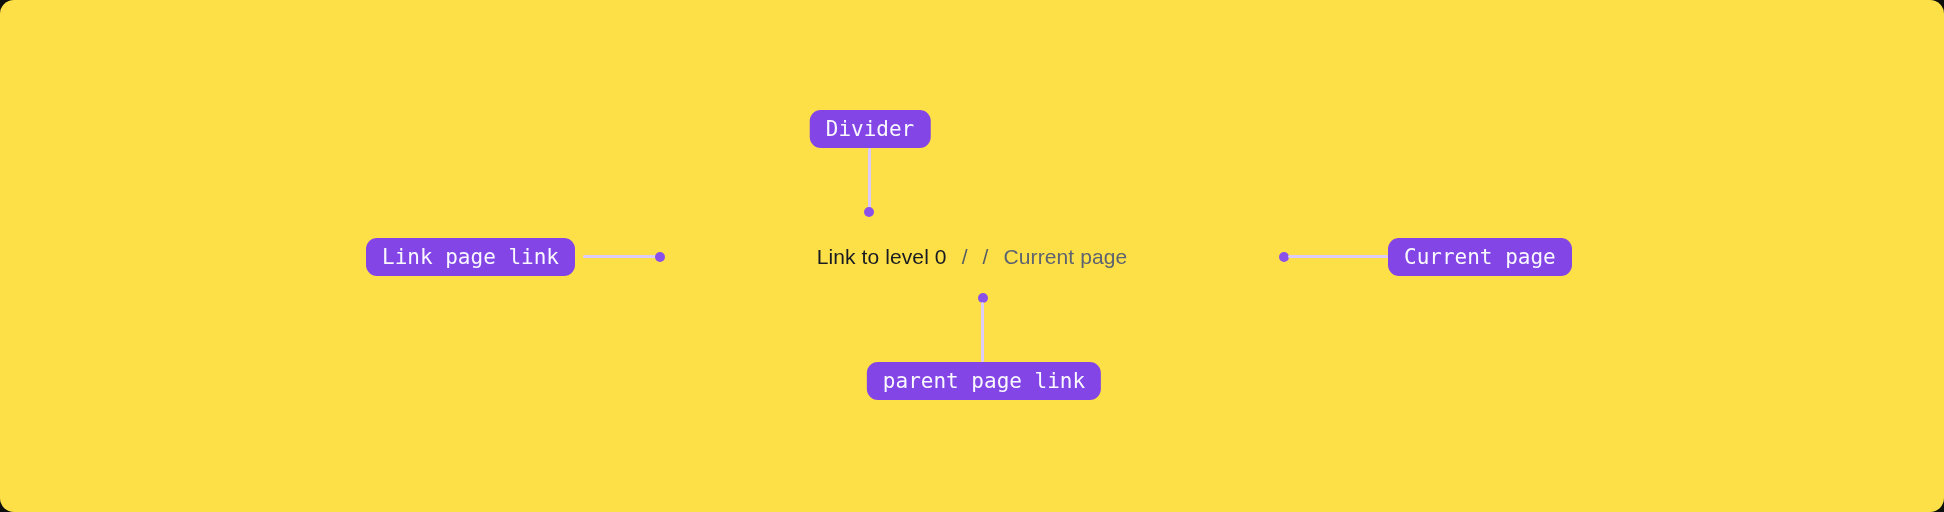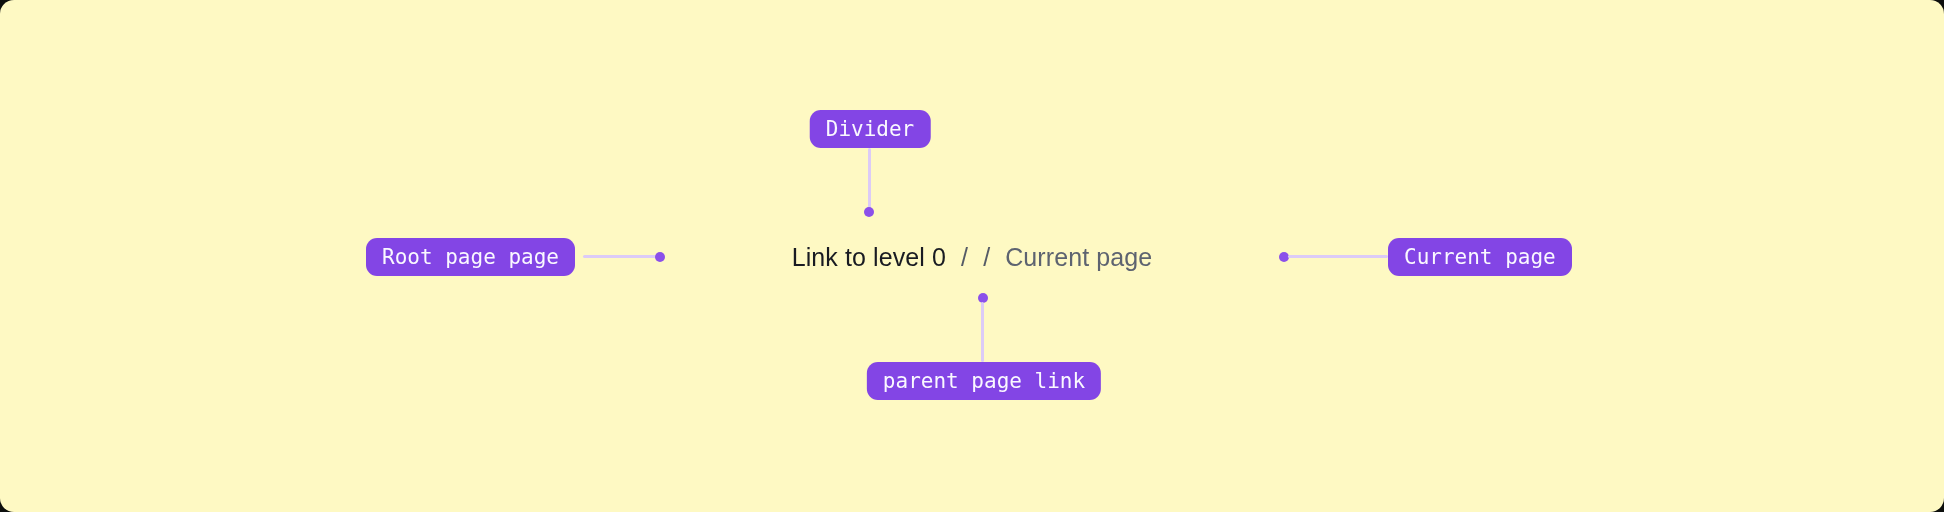--- a/index.html
+++ b/index.html
@@ -10,33 +10,33 @@
   .stage {
     position: relative;
     width: 1944px;
     height: 512px;
     background: #0d0f0d;
     overflow: hidden;
   }
   .panel {
     position: absolute;
     inset: 0;
-    background: #fef9c3;
+    background: #fde047;
     border-radius: 14px;
   }
   
   .breadcrumb {
     position: absolute;
     left: 50%;
     top: 257px;
     transform: translate(-50%, -50%);
     display: flex;
     align-items: flex-end;
     gap: 15px;
-    font-size: 25px;
+    font-size: 21px;
     line-height: 1.2;
     white-space: nowrap;
     letter-spacing: 0.1px;
   }
   .crumb-link {
     color: #191b22;
     text-decoration: none;
     cursor: pointer;
   }
   .crumb-divider { color: #555b66; }
@@ -74,21 +74,21 @@
 </head>
 <body>
 
 <div class="stage">
   <div class="panel">
 
     <div class="badge centered" style="left:870px; top:110px;">Divider</div>
     <div class="line" style="left:868px; top:148px; width:3px; height:60px;"></div>
     <div class="dot" style="left:864px; top:207px;"></div>
 
-    <div class="badge" style="left:366px; top:238px;">Root page page</div>
+    <div class="badge" style="left:366px; top:238px;">Link page link</div>
     <div class="line" style="left:583px; top:255px; width:73px; height:3px;"></div>
     <div class="dot" style="left:655px; top:252px;"></div>
 
     <div class="dot" style="left:1279px; top:252px;"></div>
     <div class="line" style="left:1288px; top:255px; width:100px; height:3px;"></div>
     <div class="badge" style="left:1388px; top:238px;">Current page</div>
 
     <div class="dot" style="left:978px; top:293px;"></div>
     <div class="line" style="left:981px; top:302px; width:3px; height:60px;"></div>
     <div class="badge centered" style="left:984px; top:362px;padding-left:16px;">parent page link</div>

